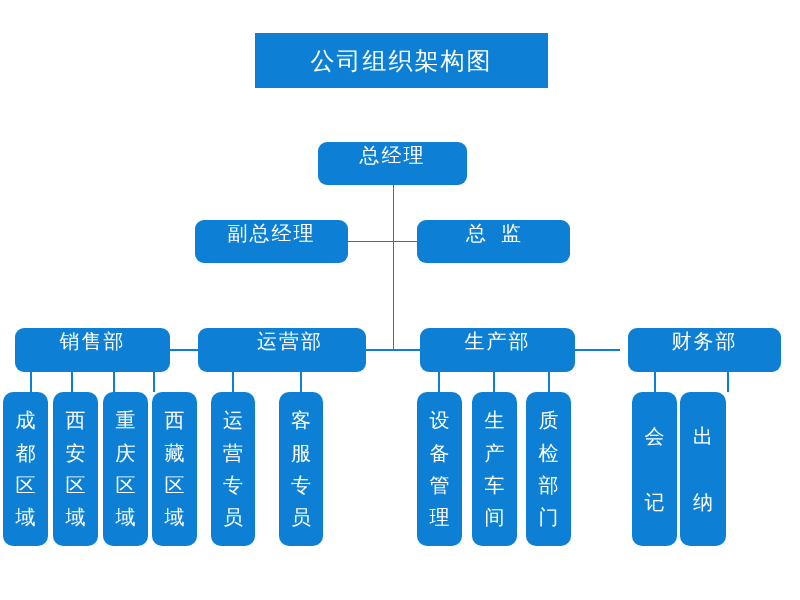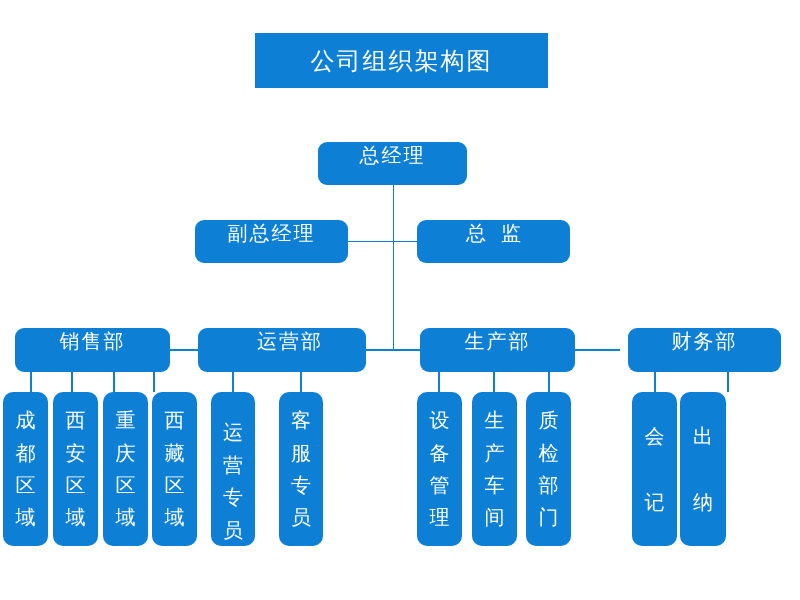--- a/index.html
+++ b/index.html
@@ -106,21 +106,21 @@
   <div class="vnode" style="left:53px;">
     <span class="vlabel">西安区域</span>
   </div>
   <div class="vnode" style="left:103px;">
     <span class="vlabel">重庆区域</span>
   </div>
   <div class="vnode" style="left:152px;">
     <span class="vlabel">西藏区域</span>
   </div>
 
-  <div class="vnode" style="left:211px; width:44px;align-items:flex-end;">
+  <div class="vnode" style="left:211px; width:44px;">
     <span class="vlabel">运营专员</span>
   </div>
   <div class="vnode" style="left:417px;">
     <span class="vlabel">设备管理</span>
   </div>
 
   <div class="vnode" style="left:279px; width:44px;">
     <span class="vlabel">客服专员</span>
   </div>
   <div class="vnode" style="left:472px;">

